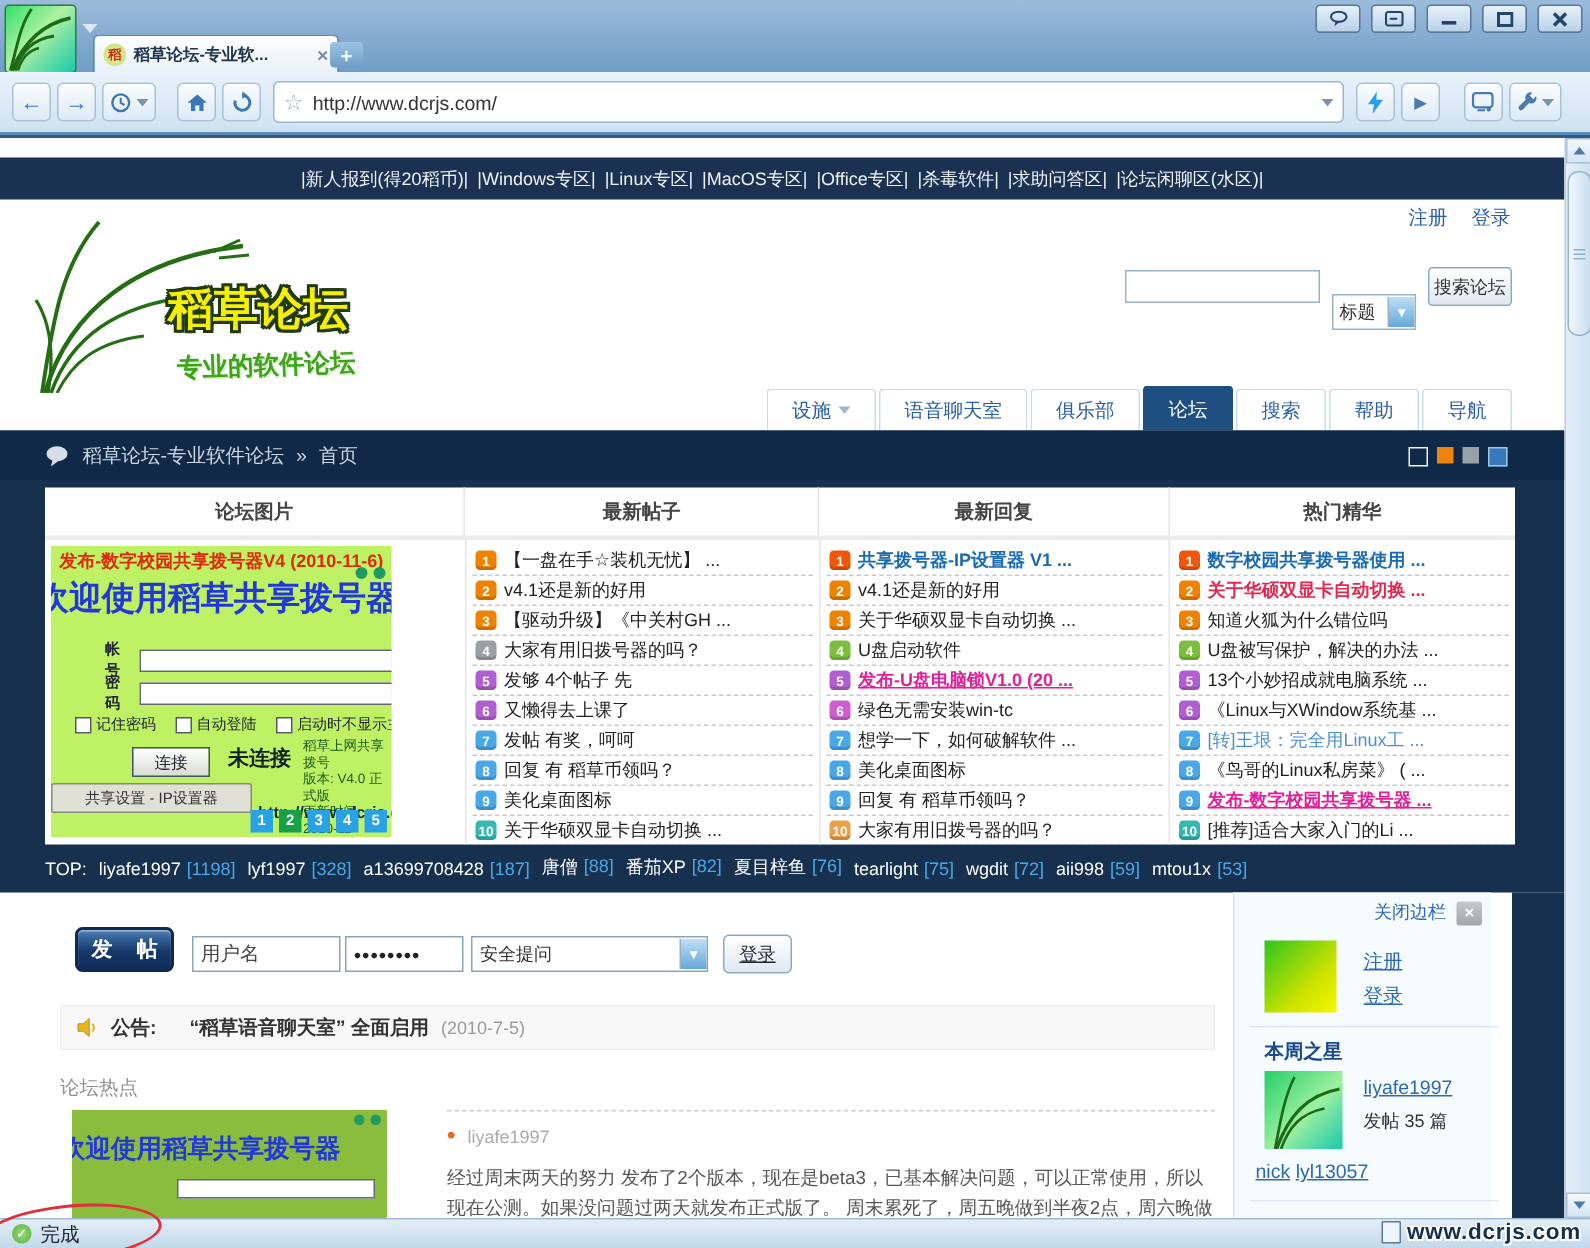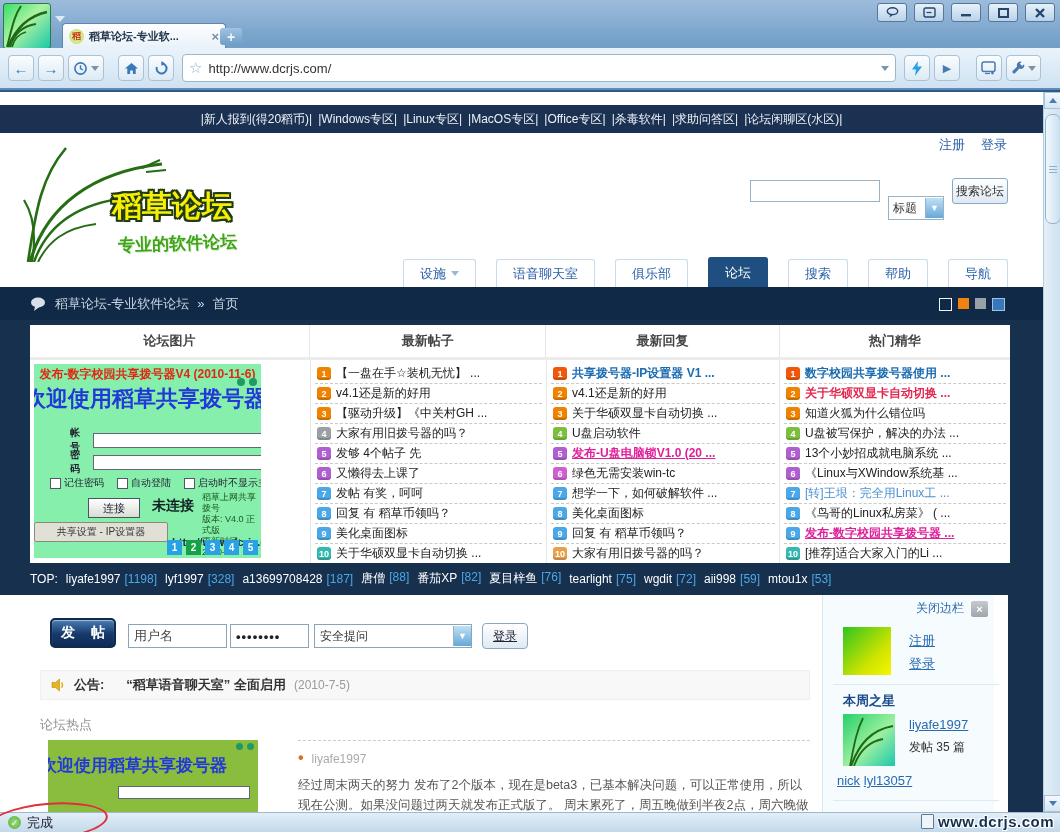--- a/index.html
+++ b/index.html
@@ -46,21 +46,21 @@
   .hdr-links{position:absolute;right:36px;top:44px;display:flex;gap:16px;font-size:13px;}
   .hdr-links span{color:#2a5fa8;}
   .search-row{position:absolute;right:35px;top:70px;display:flex;align-items:center;gap:8px;}
   .s-input{width:128px;height:20px;border:1px solid #9ab2c6;background:#fff;}
   .s-select{width:54px;height:22px;border:1px solid #9ab2c6;background:#fff;display:flex;align-items:center;font-size:12px;color:#333;margin-top:34px;}
   .s-select .lbl{flex:1;padding-left:4px;}
   .s-arrow{width:17px;height:20px;background:linear-gradient(#bfe0f5,#66a8d8);border-left:1px solid #9ab2c6;
            display:flex;align-items:center;justify-content:center;color:#fff;font-size:9px;}
   .s-btn{height:24px;padding:0 3px;border:1px solid #8aa8c4;border-radius:3px;background:linear-gradient(#ffffff,#dfe9f2);
          font-size:12px;color:#333;display:flex;align-items:center;}
-  .tabs2{position:absolute;right:35px;top:166px;display:flex;height:29px;align-items:flex-end;gap:20px;}
+  .tabs2{position:absolute;right:35px;top:166px;display:flex;height:29px;align-items:flex-end;gap:2px;}
   .tab2{height:27px;line-height:27px;padding:0 16px;background:#fff;border:1px solid #c9dcec;border-bottom:none;
         border-radius:3px 3px 0 0;font-size:13px;color:#2a5fa8;display:flex;align-items:center;gap:5px;}
   .tab2.active{background:#1f4f80;color:#fff;border-color:#1f4f80;height:29px;}
   .tab2 .tc{width:0;height:0;border-left:4px solid transparent;border-right:4px solid transparent;border-top:5px solid #9db8d0;}
   .navyblock{position:absolute;left:0;top:195px;width:100%;height:308px;background:#16304e;}
   .crumbbar{position:absolute;left:0;top:0;width:100%;height:33px;background:#0f2947;display:flex;align-items:center;padding-left:30px;box-sizing:border-box;gap:8px;}
   .crumb{font-size:13px;color:#ccd6e2;}
   .sqset{position:absolute;right:38px;top:11px;display:flex;gap:6px;}
   .sq{width:11px;height:11px;}
   .sq1{border:1px solid #f0f4f8;} .sq2{background:#f08210;} .sq3{background:#98a0a8;} .sq4{background:#3878b8;border:1px solid #9cc4e4;}
@@ -72,21 +72,21 @@
   .bbody>div{overflow:hidden;}
   .blist{padding:4px 4px 0 4px;box-sizing:border-box;}
   .bitem{height:19px;display:flex;align-items:center;border-bottom:1px dashed #c9c9c9;padding:0 2px;gap:5px;overflow:hidden;}
   .badge{flex:none;width:14px;height:13px;border-radius:3px;color:#fff;font-size:9px;font-weight:bold;
          display:flex;align-items:center;justify-content:center;box-shadow:inset 0 -2px rgba(0,0,0,.15);}
   .btext{font-size:12px;color:#222;white-space:nowrap;}
   .c-blue{color:#1a6bb0;font-weight:bold;} .c-lblue{color:#4a90d0;}
   .c-pink{color:#e0209a;font-weight:bold;text-decoration:underline;}
   .c-red{color:#e02850;font-weight:bold;}
   
-  .dialer{position:relative;width:227px;height:194px;margin:4px;background:#86efac;overflow:hidden;}
+  .dialer{position:relative;width:227px;height:194px;margin:4px;background:#bef264;overflow:hidden;}
   .d-title{position:absolute;left:0;top:2px;width:100%;text-align:center;font-size:12px;font-weight:bold;color:#e02810;}
   .d-dots{position:absolute;right:4px;top:14px;display:flex;gap:4px;}
   .d-dots i{width:8px;height:8px;border-radius:50%;background:#1f9a63;}
   .d-head{position:absolute;left:-10px;top:20px;font-size:22px;font-weight:bold;color:#2238d8;white-space:nowrap;}
   .d-row{position:absolute;left:36px;display:flex;align-items:center;gap:4px;}
   .d-lbl{font-size:10px;font-weight:bold;color:#223;}
   .d-inp{width:178px;height:13px;background:#fff;border:1px solid #667;}
   .d-checks{position:absolute;left:16px;top:112px;display:flex;gap:13px;}
   .d-checks span{font-size:10px;color:#223;display:flex;align-items:center;gap:3px;white-space:nowrap;}
   .d-checks i{width:9px;height:9px;background:#fff;border:1px solid #556;}

